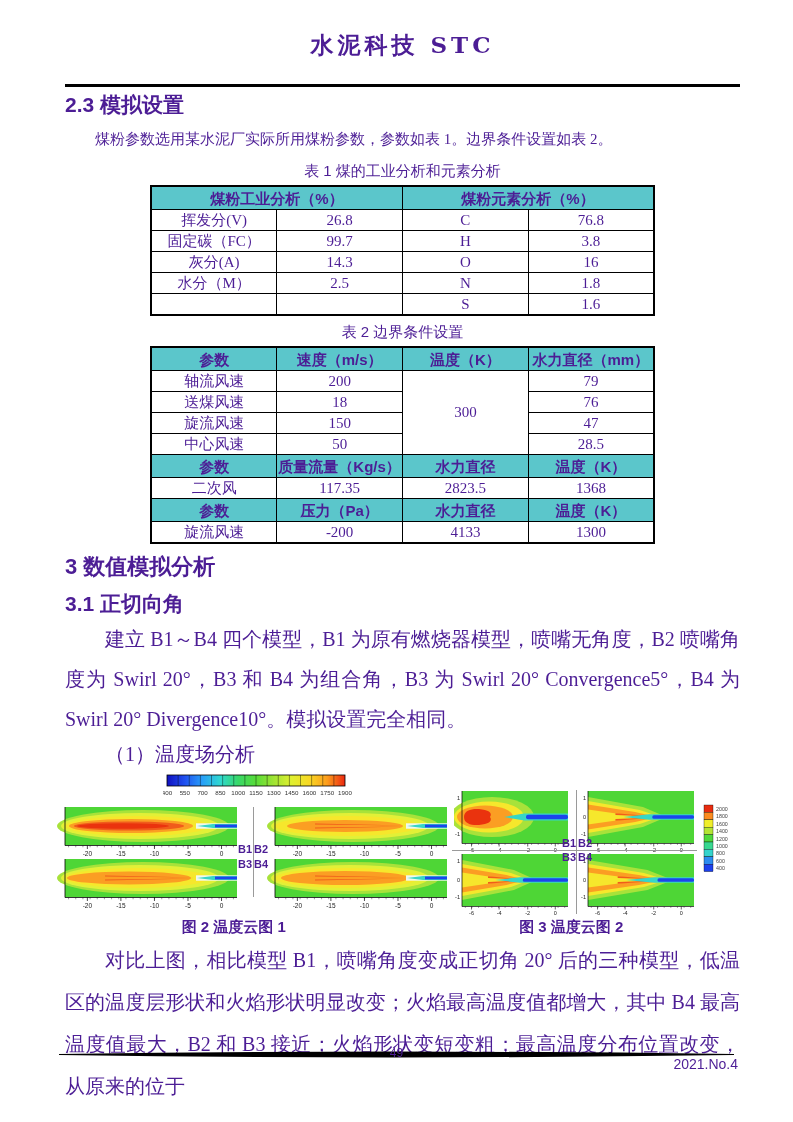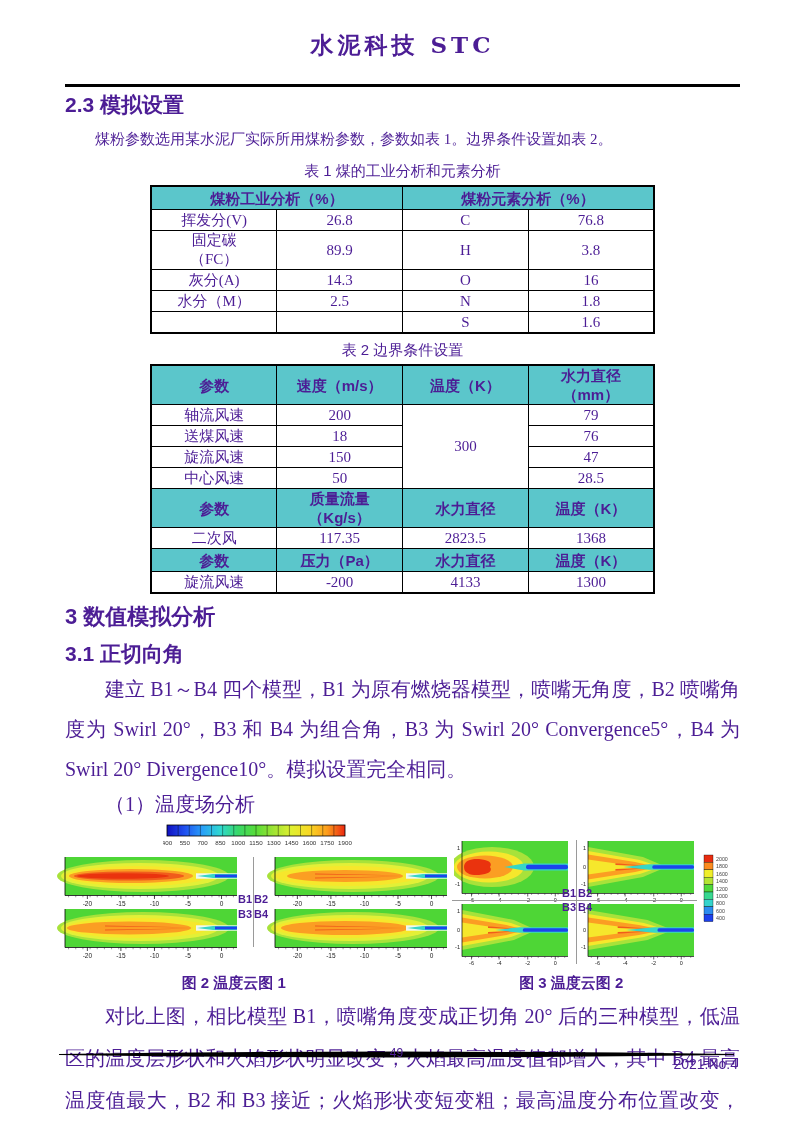--- a/index.html
+++ b/index.html
@@ -9,37 +9,37 @@
   .jtitle{text-align:center;font-size:23px;line-height:30px;letter-spacing:4px;
           font-family:"DejaVu Serif",serif;font-weight:bold;}
   .rule-top{border-top:3px solid #000;margin-top:24px;}
   .h23{font-family:"Liberation Sans","DejaVu Sans",sans-serif;font-size:21px;font-weight:bold;
        line-height:26px;margin-top:5px;}
   .para1{font-size:15px;line-height:32px;margin-top:5px;text-indent:2em;text-align:justify;}
   .tcaption{text-align:center;font-size:15px;font-family:"Liberation Sans","DejaVu Sans",sans-serif;
             margin:7px 0 5px 0;line-height:18px;}
   table.dtable{width:505px;margin:0 auto;border-collapse:collapse;border:2px solid #000;
                font-size:15px;text-align:center;table-layout:fixed;}
-  .dtable td{border:1px solid #000;padding:0 18px;height:20px;line-height:19px;overflow:hidden;}
+  .dtable td{border:1px solid #000;padding:0 0;height:20px;line-height:19px;overflow:hidden;}
   .dtable tr.th-row td{background:#5BC6CB;font-weight:bold;height:22px;
         font-family:"Liberation Sans","DejaVu Sans",sans-serif;}
   .h3num{font-family:"Liberation Sans","DejaVu Sans",sans-serif;font-size:22px;font-weight:bold;
          line-height:28px;margin-top:9px;}
   .h31{font-family:"Liberation Sans","DejaVu Sans",sans-serif;font-size:21px;font-weight:bold;
        line-height:27px;margin-top:9px;}
   .para2{font-size:20px;line-height:40px;margin-top:2px;text-indent:2em;text-align:justify;}
   .subitem{font-size:20px;line-height:30px;text-indent:2em;}
   .fig-band{position:relative;height:146px;margin-top:1px;}
   .fig-band .abs{position:absolute;}
   .blabel{font-family:"Liberation Sans","DejaVu Sans",sans-serif;font-weight:bold;font-size:11px;
           line-height:13px;display:flex;}
   .blabel span{width:16px;text-align:center;}
   .gline-v{position:absolute;width:1px;background:#9a9a9a;}
   .gline-h{position:absolute;height:1px;background:#9a9a9a;}
-  .fig-caption-row{display:flex;margin-top:8px;font-family:"Liberation Sans","DejaVu Sans",sans-serif;
+  .fig-caption-row{display:flex;margin-top:2px;font-family:"Liberation Sans","DejaVu Sans",sans-serif;
                    font-weight:bold;font-size:15px;line-height:18px;}
   .fig-caption-row div{width:50%;text-align:center;}
   .para3{font-size:20px;line-height:42px;margin-top:3px;text-indent:2em;text-align:justify;}
   .footer-line{position:absolute;left:59px;top:1051px;width:675px;height:7px;}
   .pagenum{position:absolute;top:1046px;left:0;width:100%;text-align:center;font-size:12px;
            font-family:"Liberation Sans","DejaVu Sans",sans-serif;}
   .issue{position:absolute;top:1056px;right:55px;font-size:14px;
          font-family:"Liberation Sans","DejaVu Sans",sans-serif;}
 </style>
 </head>
@@ -67,21 +67,21 @@
         <td colspan="2">煤粉元素分析（%）</td>
       </tr>
       <tr>
         <td>挥发分(V)</td>
         <td>26.8</td>
         <td>C</td>
         <td>76.8</td>
       </tr>
       <tr>
         <td>固定碳（FC）</td>
-        <td>89.9</td>
+        <td>99.7</td>
         <td>H</td>
         <td>3.8</td>
       </tr>
       <tr>
         <td>灰分(A)</td>
         <td>14.3</td>
         <td>O</td>
         <td>16</td>
       </tr>
       <tr>

